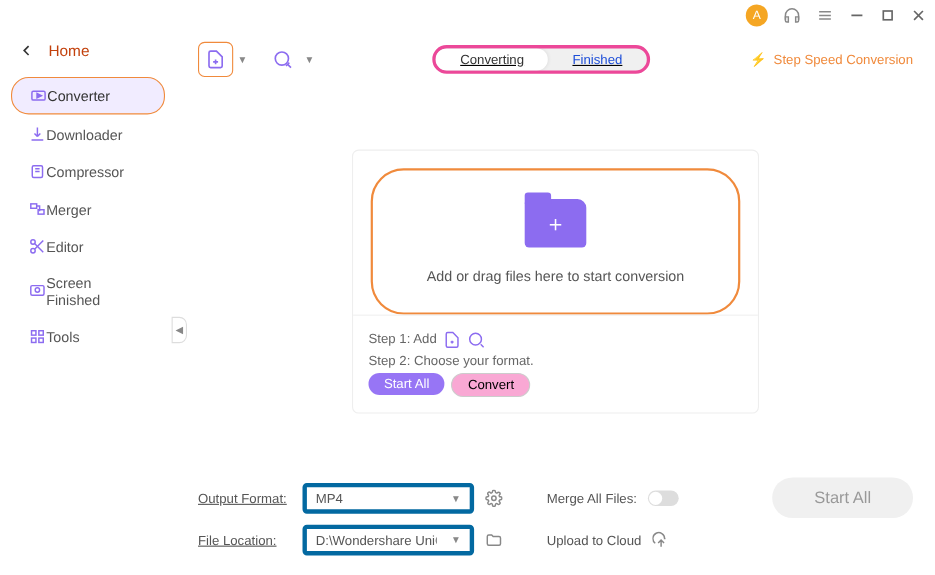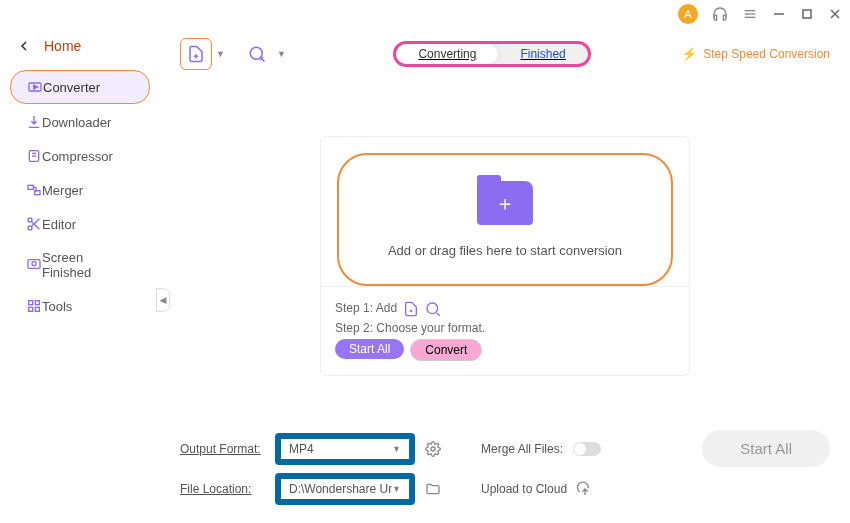--- a/index.html
+++ b/index.html
@@ -34,21 +34,21 @@
 .folder-icon:before { content: ''; position: absolute; top: -6px; left: 0; width: 24px; height: 10px; background: #8c6cf0; border-radius: 3px 3px 0 0; }
 .drop-text { font-size: 13px; color: #555; }
 .steps { padding: 10px 14px; font-size: 12px; color: #666; border-top: 1px solid #f0f0f0; }
 .step-row { display: flex; align-items: flex-start; gap: 6px; margin: 4px 0; }
 .step-row .mini-icon { color: #8c6cf0; font-size: 14px; }
 .btn { border-radius: 12px; padding: 3px 14px; font-size: 12px; cursor: pointer; border: 1px solid #ccc; background: #f9a8d4; }
 .btn.primary { background: #9775f5; color: #fff; border: none; }
 .footer { margin-top: auto; padding-top: 20px; }
 .footer-row { display: flex; align-items: center; gap: 10px; margin: 6px 0; font-size: 12px; color: #555; }
 .footer-row .label { width: 85px; text-decoration: underline; }
-.select { border: 6px solid #0369a1; border-radius: 4px; padding: 3px 8px; font-size: 12px; width: 140px; display: flex; justify-content: space-between; align-items: center; cursor: pointer; }
+.select { border: 4px solid #0369a1; border-radius: 4px; padding: 3px 8px; font-size: 12px; width: 156px; display: flex; justify-content: space-between; align-items: center; cursor: pointer; }
 .select .caret { font-size: 9px; color: #888; }
 .footer-icon { color: #888; font-size: 14px; cursor: pointer; }
 .toggle { width: 28px; height: 14px; background: #ddd; border-radius: 7px; position: relative; cursor: pointer; }
 .toggle:after { content: ''; position: absolute; width: 12px; height: 12px; background: #fff; border-radius: 50%; top: 1px; left: 1px; }
 .start-all { margin-left: auto; padding: 10px 38px; background: #f0f0f0; color: #999; border-radius: 22px; font-size: 15px; cursor: pointer; }
 svg { display: block; }
 </style>
 </head>
 <body>
 

